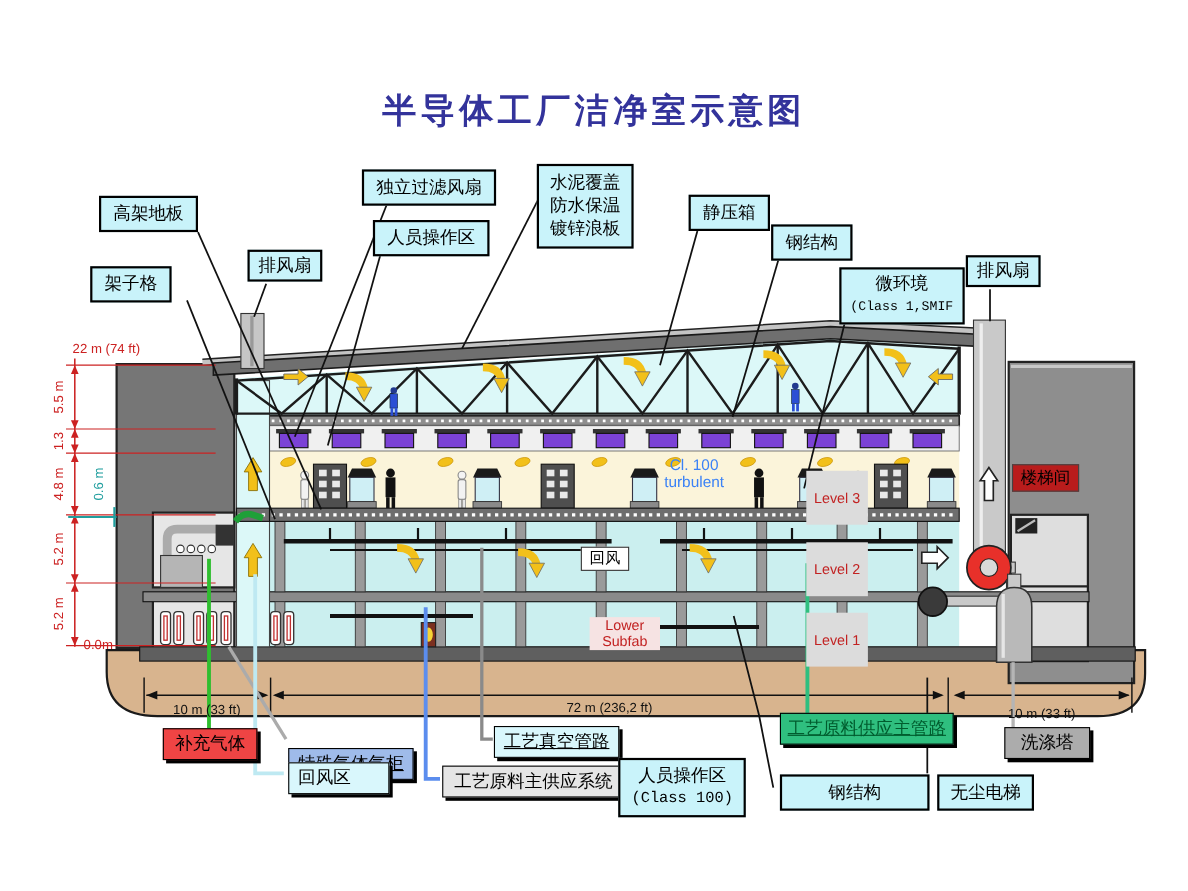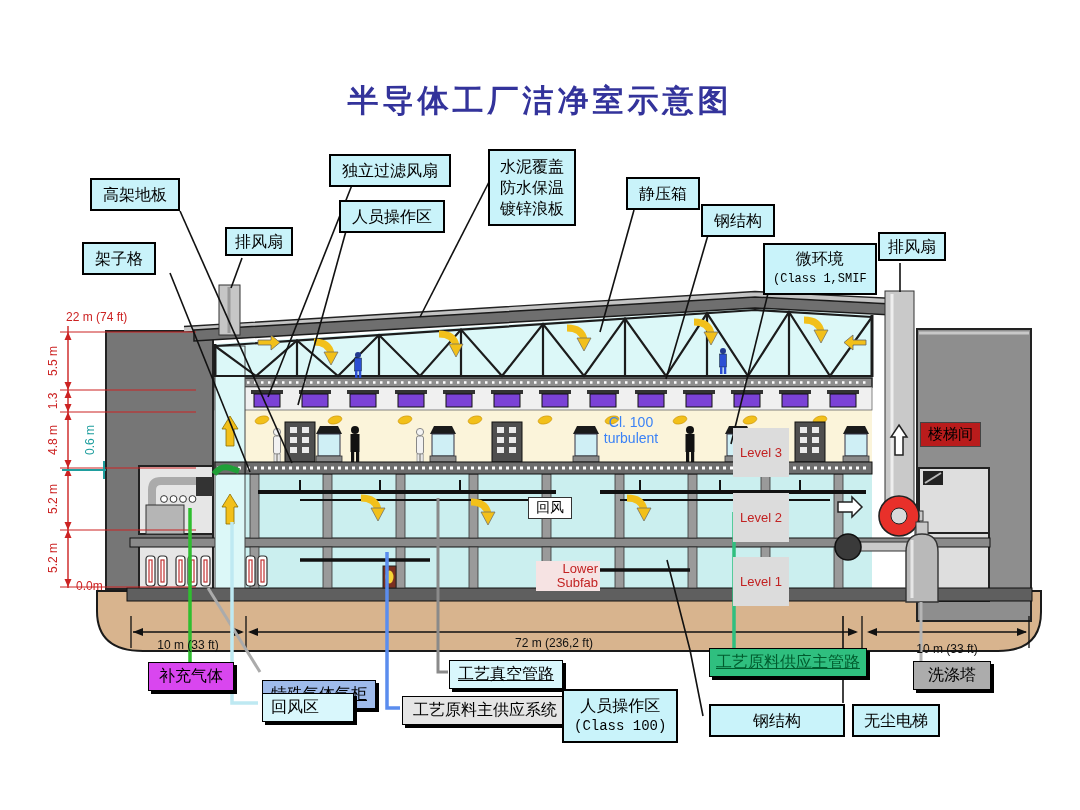--- a/index.html
+++ b/index.html
@@ -414,39 +414,39 @@
 <div class="abs" style="left:920px;top:422px;background:#b91c1c;border:1px solid #444;padding:2px 7px;font-size:15px;"><span>楼梯间</span></div>
 
 <div class="abs note" style="left:581px;top:414px;width:100px;text-align:center;font-size:14px;line-height:16px;">
   <span style="display:block;">Cl. 100</span>
   <span style="display:block;">turbulent</span>
 </div>
 <div class="abs badge" style="left:733px;top:428px;"><span>Level 3</span></div>
 <div class="abs badge" style="left:733px;top:493px;"><span>Level 2</span></div>
 <div class="abs badge" style="left:733px;top:557px;"><span>Level 1</span></div>
 <div class="abs" style="left:528px;top:497px;background:#fff;border:1px solid #333;padding:1px 7px;font-size:14px;"><span>回风</span></div>
-<div class="abs" style="left:536px;top:561px;width:60px;text-align:right;background:#F6E3E3;color:#C22222;font-family:'Liberation Sans',sans-serif;font-size:13px;line-height:14px;padding:1px 2px;">
+<div class="abs" style="left:536px;top:561px;width:60px;text-align:center;background:#F6E3E3;color:#C22222;font-family:'Liberation Sans',sans-serif;font-size:13px;line-height:14px;padding:1px 2px;">
   <span style="display:block;">Lower</span>
   <span style="display:block;">Subfab</span>
 </div>
 
 <div class="abs dim red" style="left:66px;top:310px;"><span>22 m (74 ft)</span></div>
 <div class="abs vdim" style="left:53px;top:361px;"><span>5.5 m</span></div>
 <div class="abs vdim" style="left:53px;top:401px;"><span>1.3</span></div>
 <div class="abs vdim" style="left:53px;top:440px;"><span>4.8 m</span></div>
 <div class="abs vdim teal" style="left:90px;top:440px;"><span>0.6 m</span></div>
 <div class="abs vdim" style="left:53px;top:499px;"><span>5.2 m</span></div>
 <div class="abs vdim" style="left:53px;top:558px;"><span>5.2 m</span></div>
 <div class="abs dim red" style="left:76px;top:579px;"><span>0.0m</span></div>
 
 <div class="abs dim" style="left:133px;top:638px;width:110px;text-align:center;"><span>10 m (33 ft)</span></div>
 <div class="abs dim" style="left:493px;top:636px;width:122px;text-align:center;"><span>72 m (236,2 ft)</span></div>
 <div class="abs dim" style="left:888px;top:642px;width:118px;text-align:center;"><span>10 m (33 ft)</span></div>
 
-<div class="abs sh" style="left:148px;top:662px;background:#d946ef;padding:3px 10px;font-size:16px;"><span>补充气体</span></div>
+<div class="abs sh" style="left:148px;top:662px;background:#ef4444;padding:3px 10px;font-size:16px;"><span>补充气体</span></div>
 <div class="abs sh ul" style="left:262px;top:660px;background:#9FBBEA;padding:3px 8px;font-size:16px;margin-top:20px;"><span>特殊气体气柜</span></div>
 <div class="abs sh" style="left:262px;top:693px;background:#D9F7FC;padding:3px 8px;font-size:16px;min-width:74px;"><span>回风区</span></div>
 <div class="abs sh ul" style="left:449px;top:660px;background:#D9F7FC;padding:3px 8px;font-size:16px;"><span>工艺真空管路</span></div>
 <div class="abs sh" style="left:402px;top:696px;background:#e5e5e5;padding:3px 10px;font-size:16px;"><span>工艺原料主供应系统</span></div>
 <div class="abs co" style="left:562px;top:689px;padding:4px 10px;">
   <span style="display:block;">人员操作区</span>
   <span class="mono" style="font-size:14px;">(Class 100)</span>
 </div>
 <div class="abs sh ul" style="left:709px;top:648px;background:#2FBF7F;color:#015C2E;padding:3px 6px;font-size:16px;"><span>工艺原料供应主管路</span></div>
 <div class="abs co" style="left:709px;top:704px;padding:4px 10px;min-width:112px;"><span>钢结构</span></div>

